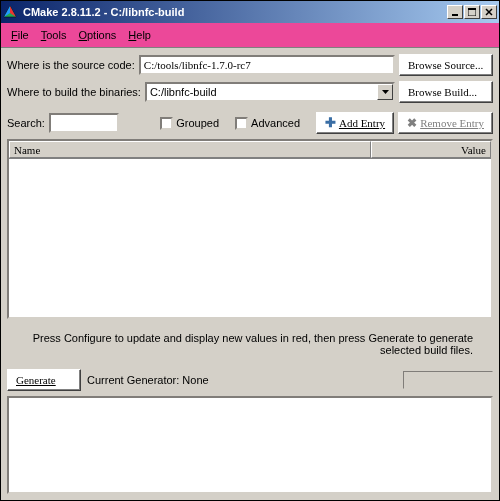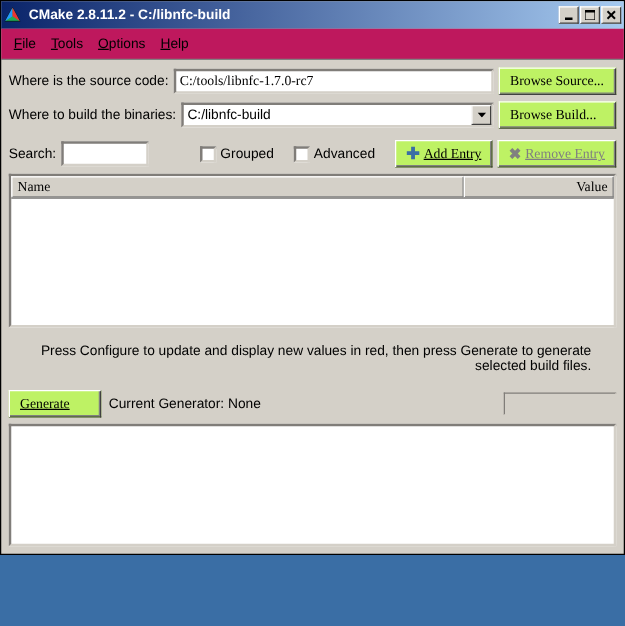--- a/index.html
+++ b/index.html
@@ -1,31 +1,31 @@
 <!DOCTYPE html>
 <html><head>
 <meta charset="utf-8">
 <style>
 * { box-sizing: border-box; margin: 0; padding: 0; }
 body { font-family: Tahoma, sans-serif; font-size: 11px; background: #3a6ea5; overflow: hidden; }
-.window { width: 500px; height: 444px; background: #d4d0c8; border: 1px solid #000; display: flex; flex-direction: column; }
+.window { width: 500px; height: 501px; background: #d4d0c8; border: 1px solid #000; display: flex; flex-direction: column; }
 .titlebar { height: 22px; background: linear-gradient(to right, #0a246a, #a6caf0); display: flex; align-items: center; padding: 0 2px; color: #fff; }
 .titlebar-icon { width: 16px; height: 16px; margin-right: 4px; display: flex; align-items: center; }
 .titlebar-text { flex: 1; font-weight: bold; font-size: 11px; }
 .titlebar-buttons { display: flex; gap: 1px; }
 .tb-btn { width: 16px; height: 14px; background: #d4d0c8; border: 1px solid; border-color: #fff #404040 #404040 #fff; display: flex; align-items: center; justify-content: center; font-family: Marlett, monospace; font-size: 9px; cursor: default; }
-.menubar { height: 20px; background: #be185d; display: flex; align-items: center; padding: 12px 4px; border-bottom: 1px solid #808080; }
+.menubar { height: 20px; background: #ec4899; display: flex; align-items: center; padding: 12px 4px; border-bottom: 1px solid #808080; }
 .menu-item { padding: 2px 6px; cursor: default; }
 .content { flex: 1; padding: 6px; display: flex; flex-direction: column; gap: 5px; }
 .row { display: flex; align-items: center; gap: 4px; }
 .label { white-space: nowrap; text-align: right; }
 .text-input { flex: 1; height: 20px; border: 2px inset #d4d0c8; background: #fff; padding: 0 3px; font-family: Tahoma; font-size: 11px; }
 .combo { flex: 1; height: 20px; border: 2px inset #d4d0c8; background: #fff; display: flex; align-items: center; padding: 0 0 0 3px; position: relative; }
 .combo-btn { width: 16px; height: 16px; background: #d4d0c8; border: 1px solid; border-color: #fff #404040 #404040 #fff; display: flex; align-items: center; justify-content: center; margin-left: auto; }
-.btn { height: 22px; background: #bef264; border: 1px solid; border-color: #fff #404040 #404040 #fff; box-shadow: inset -1px -1px 0 #808080; padding: 10px 8px; font-family: Tahoma; font-size: 11px; cursor: default; display: flex; align-items: center; gap: 3px; }
+.btn { height: 22px; background: #ffffff; border: 1px solid; border-color: #fff #404040 #404040 #fff; box-shadow: inset -1px -1px 0 #808080; padding: 10px 8px; font-family: Tahoma; font-size: 11px; cursor: default; display: flex; align-items: center; gap: 3px; }
 .btn.disabled { color: #808080; }
 .small-input { width: 70px; height: 20px; border: 2px inset #d4d0c8; background: #fff; padding: 0 3px; }
 .checkbox { width: 13px; height: 13px; border: 2px inset #d4d0c8; background: #fff; margin-right: 3px; }
 .cb-group { display: flex; align-items: center; }
 .table-area { flex: 1; border: 2px inset #d4d0c8; background: #fff; min-height: 100px; display: flex; flex-direction: column; }
 .table-header { height: 18px; background: #d4d0c8; display: flex; border-bottom: 1px solid #808080; }
 .th { border: 1px solid; border-color: #fff #808080 #808080 #fff; padding: 2px 4px; font-family: Liberation Serif, serif; }
 .th.name { flex: 1; }
 .th.value { width: 120px; text-align: right; }
 .hint { text-align: right; padding: 8px 20px; font-size: 11px; }

